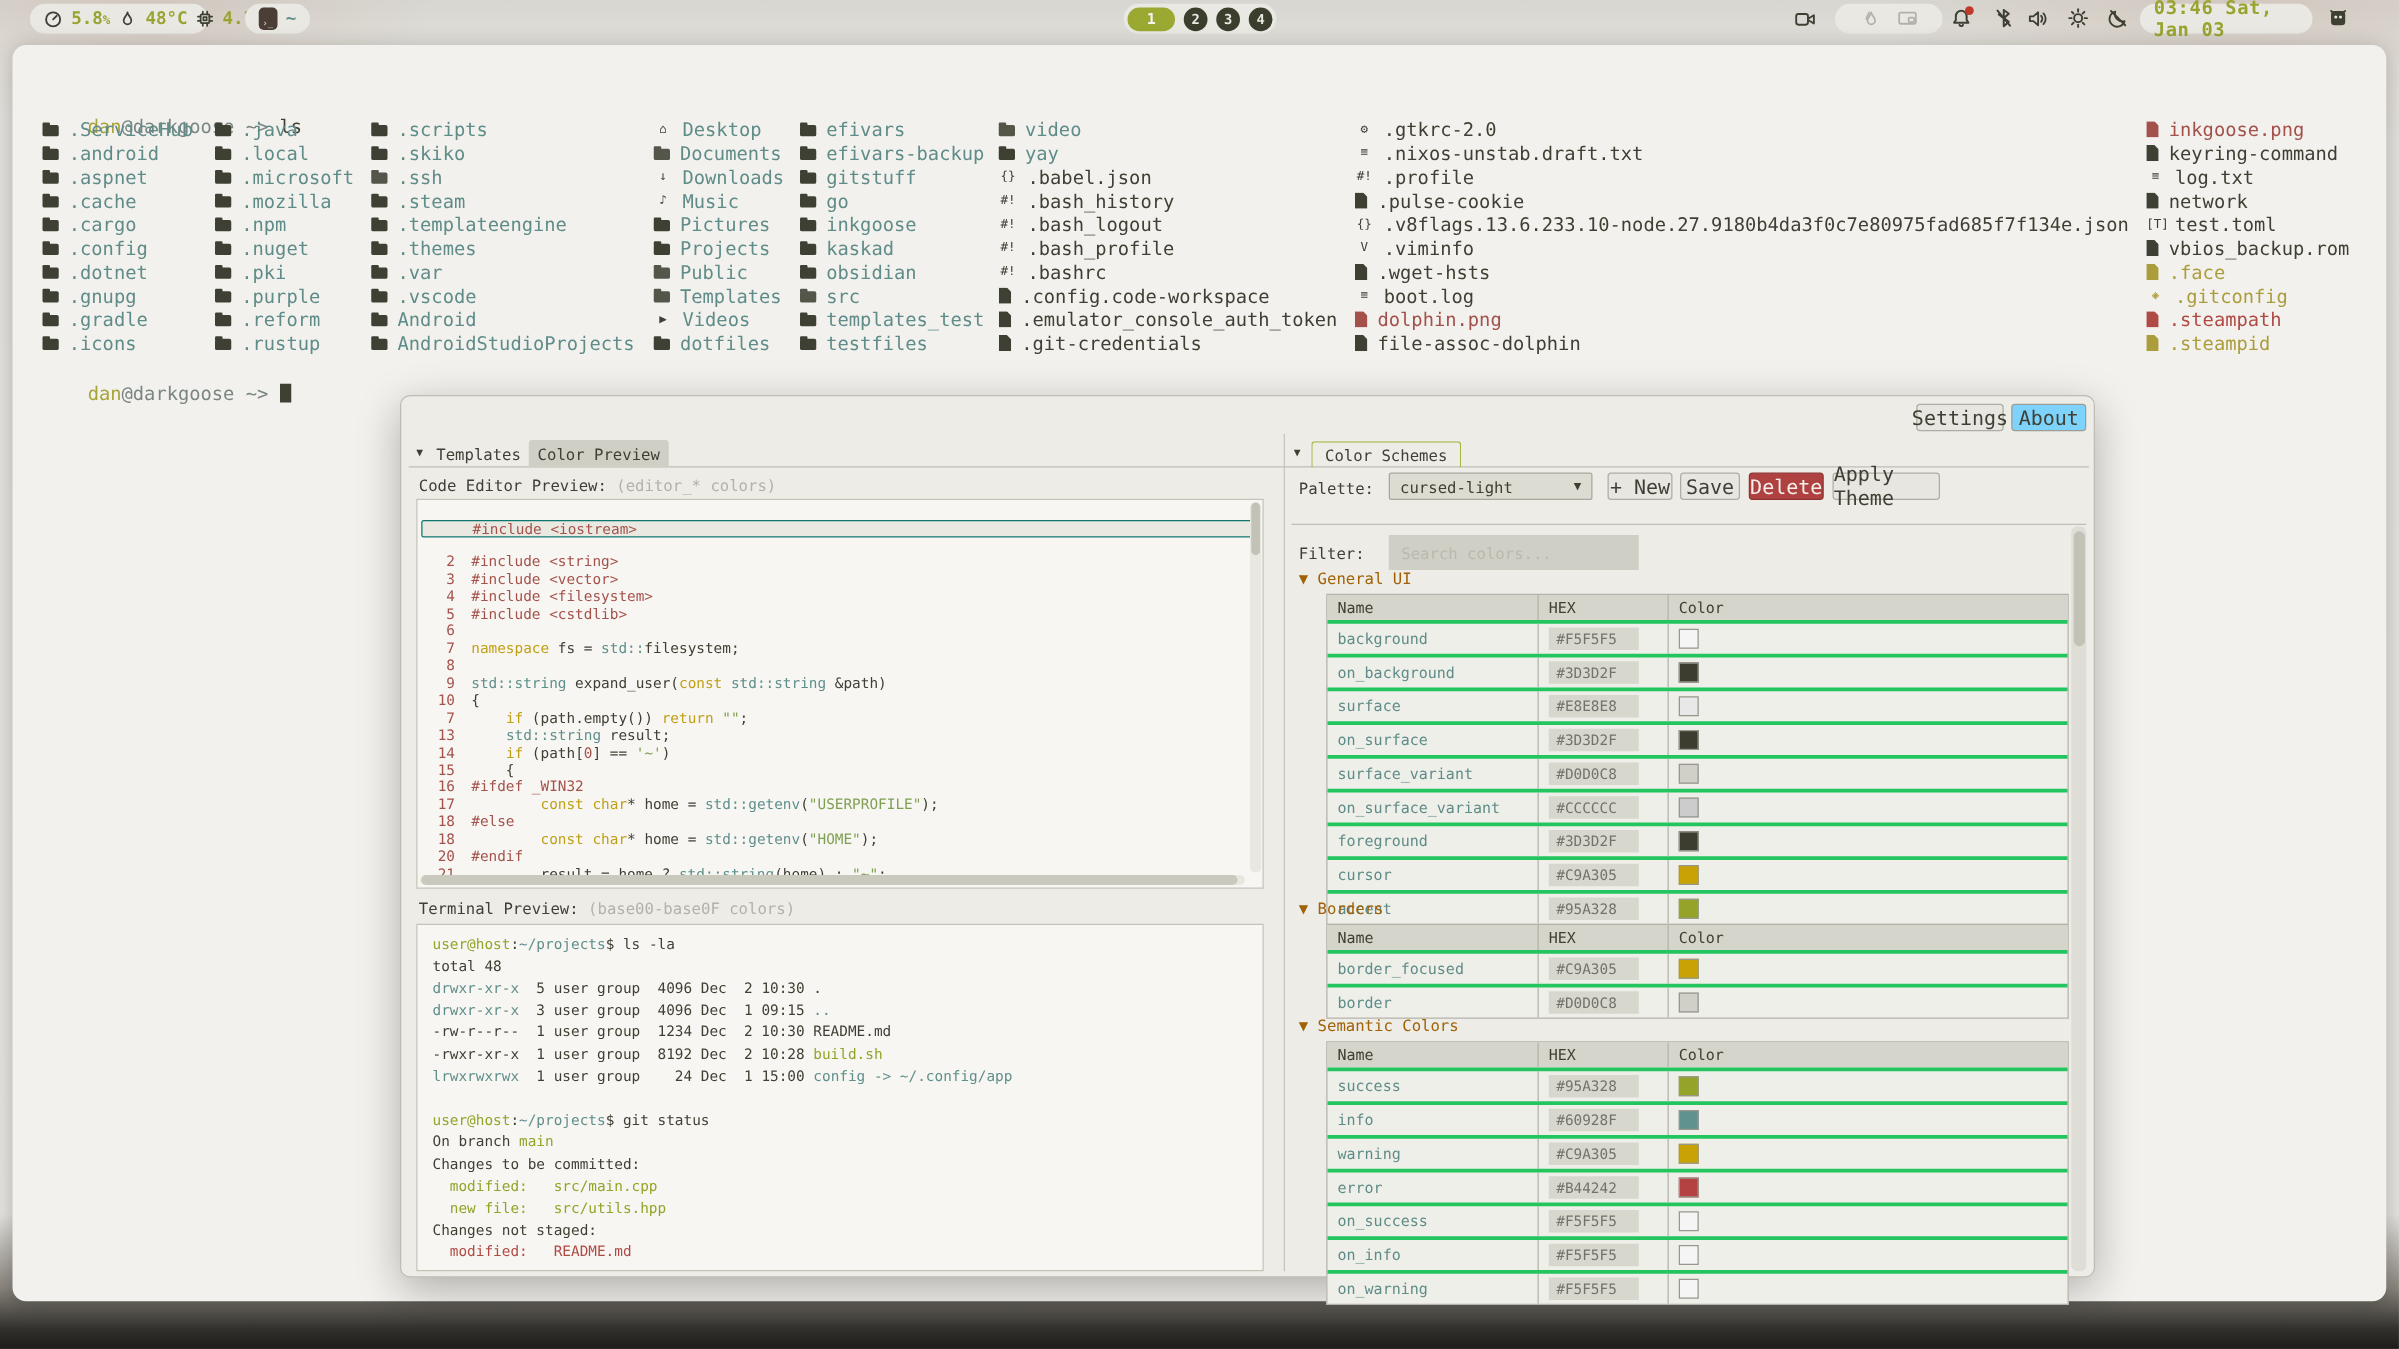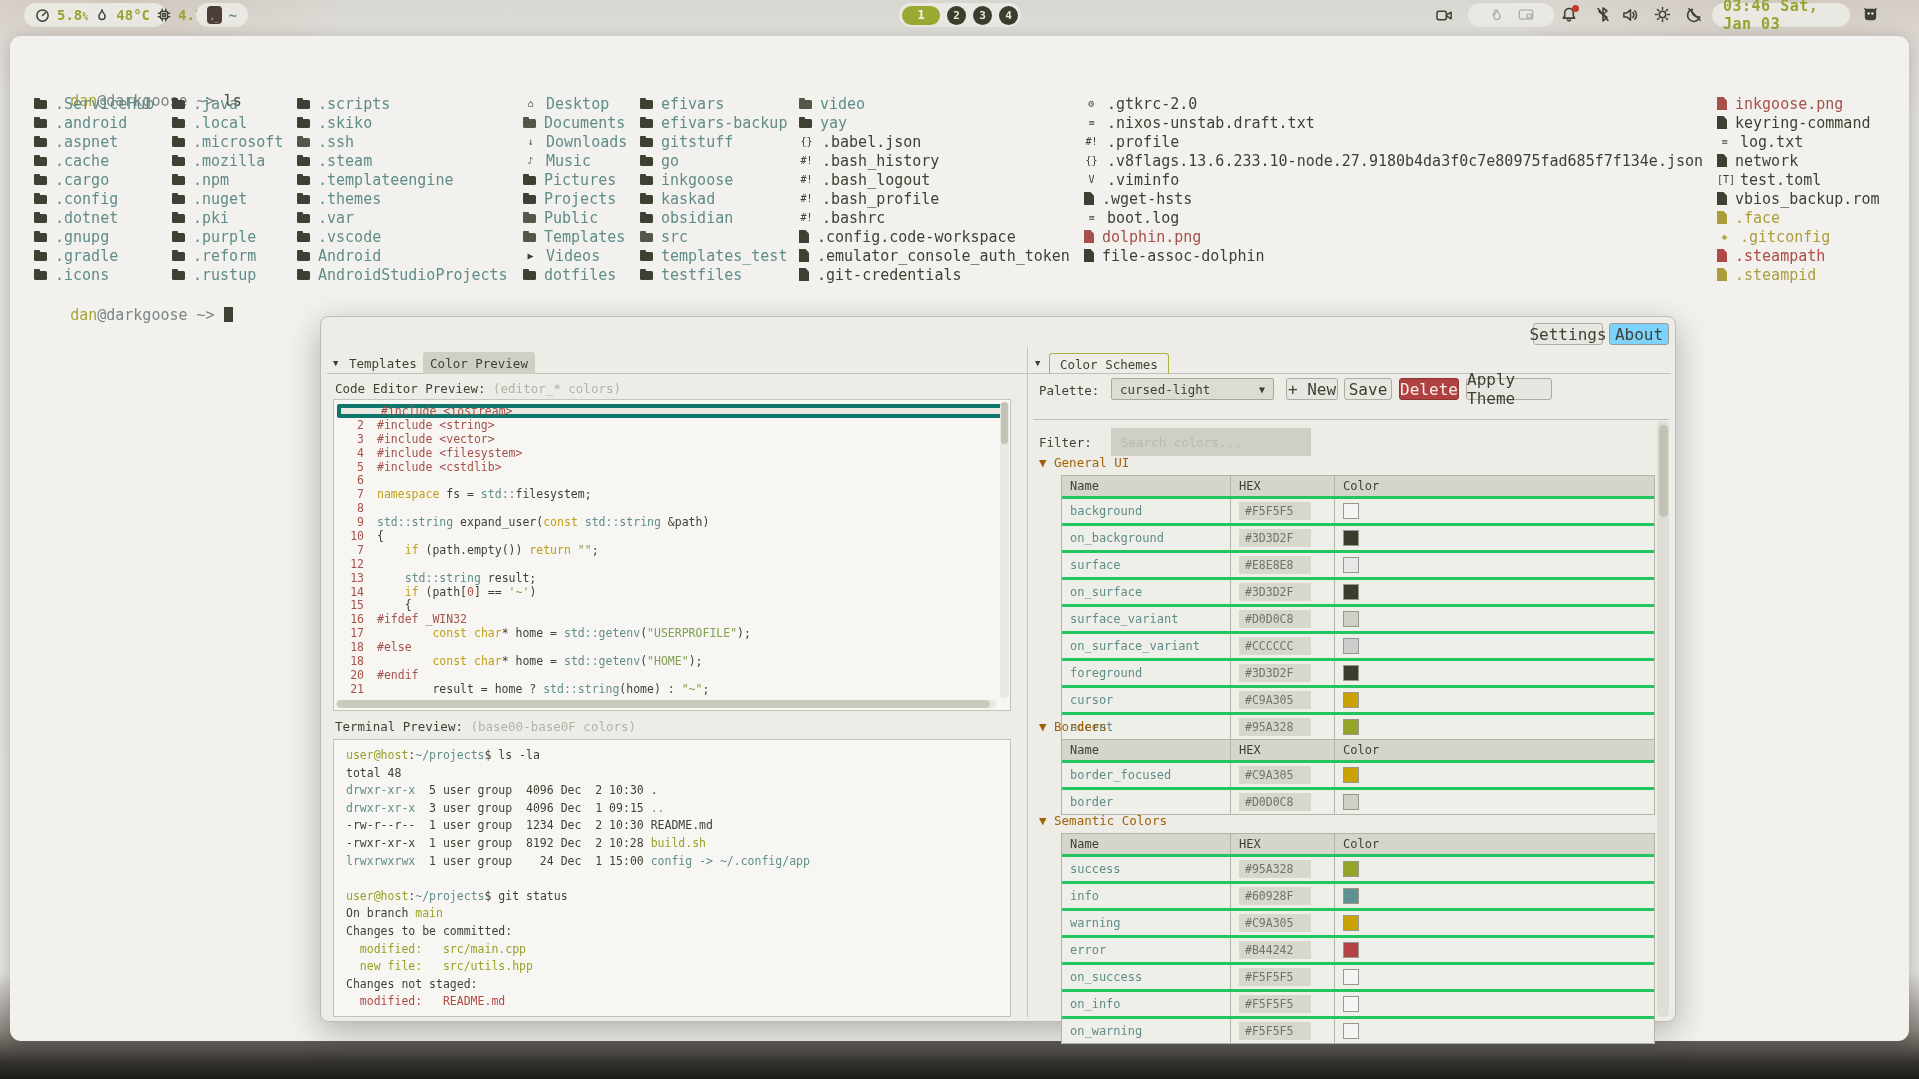--- a/index.html
+++ b/index.html
@@ -68,21 +68,21 @@
     display:flex;align-items:center;justify-content:center;font-size:12.5px;color:#3F4034;box-sizing:border-box;padding:0 10px}
   .hline{position:absolute;height:1px;background:#BFBFB5}
   .vline{position:absolute;width:1px;background:#C5C5BB}
   .sec-label{position:absolute;font-size:12.5px;color:#3F4034;white-space:pre}
   .hint{color:#B2B2A8}
   .box{position:absolute;background:#F7F6F2;border:1px solid #C3C3B9;box-sizing:border-box;overflow:hidden}
   
   .code{padding:4px 0 0 0}
   .code-line{display:flex;align-items:center;height:13.9px;font-size:11.5px;white-space:pre;box-sizing:border-box}
   .ln{width:30px;text-align:right;margin-right:13px;color:#A5524C;flex:none}
-  .hl{border:4px solid #0f766e;background:#E9E9E1;border-radius:2px;margin:0 3px}
+  .hl{border:1px solid #0f766e;background:#E9E9E1;border-radius:2px;margin:12px 3px}
   .hl .ln{margin-right:10px}
   .sd{color:#3F4034}.sk{color:#C0A017}.sp{color:#A5524C}.st{color:#5F8F8C}.ss{color:#7FA052}.sg{color:#95A328}.sr{color:#B04A44}
   .vscroll{position:absolute;top:2px;right:1px;width:9px;bottom:12px;background:#E8E8E0;border-radius:4px}
   .vthumb{position:absolute;top:0;left:1px;width:7px;border-radius:4px;background:#C2C2B6}
   .hscroll{position:absolute;left:2px;right:14px;bottom:2px;height:8px;background:#E8E8E0;border-radius:4px}
   .hthumb{position:absolute;top:0;left:1px;height:8px;width:99%;border-radius:4px;background:#C9C9BD}
   
   .tprev{padding:8px 0 0 12px}
   .tline{height:17.6px;font-size:11.5px;white-space:pre}
   
@@ -311,20 +311,21 @@
         <div class="entry e-file"><span class="ic ic-t">#!</span><span>.bash_profile</span></div>
         <div class="entry e-file"><span class="ic ic-t">#!</span><span>.bashrc</span></div>
         <div class="entry e-file"><span class="ic ic-d"></span><span>.config.code-workspace</span></div>
         <div class="entry e-file"><span class="ic ic-d"></span><span>.emulator_console_auth_token</span></div>
         <div class="entry e-file"><span class="ic ic-d"></span><span>.git-credentials</span></div>
       </div>
       <div class="ls-col" style="left: 1074px;">
         <div class="entry e-file"><span class="ic ic-t">⚙</span><span>.gtkrc-2.0</span></div>
         <div class="entry e-file"><span class="ic ic-t">≡</span><span>.nixos-unstab.draft.txt</span></div>
         <div class="entry e-file"><span class="ic ic-t">#!</span><span>.profile</span></div>
+        <div class="entry e-file"><span class="ic ic-d"></span><span>.pulse-cookie</span></div>
         <div class="entry e-file"><span class="ic ic-t">{}</span><span>.v8flags.13.6.233.10-node.27.9180b4da3f0c7e80975fad685f7f134e.json</span></div>
         <div class="entry e-file"><span class="ic ic-t">V</span><span>.viminfo</span></div>
         <div class="entry e-file"><span class="ic ic-d"></span><span>.wget-hsts</span></div>
         <div class="entry e-file"><span class="ic ic-t">≡</span><span>boot.log</span></div>
         <div class="entry e-img"><span class="ic ic-d"></span><span>dolphin.png</span></div>
         <div class="entry e-file"><span class="ic ic-d"></span><span>file-assoc-dolphin</span></div>
       </div>
       <div class="ls-col" style="left: 1707px;">
         <div class="entry e-img"><span class="ic ic-d"></span><span>inkgoose.png</span></div>
         <div class="entry e-file"><span class="ic ic-d"></span><span>keyring-command</span></div>
@@ -361,21 +362,20 @@
           <div class="code-line"><span class="ln">2</span><span class="sp">#include &lt;string&gt;</span></div>
           <div class="code-line"><span class="ln">3</span><span class="sp">#include &lt;vector&gt;</span></div>
           <div class="code-line"><span class="ln">4</span><span class="sp">#include &lt;filesystem&gt;</span></div>
           <div class="code-line"><span class="ln">5</span><span class="sp">#include &lt;cstdlib&gt;</span></div>
           <div class="code-line"><span class="ln">6</span></div>
           <div class="code-line"><span class="ln">7</span><span class="sk">namespace</span><span class="sd"> fs = </span><span class="st">std::</span><span class="sd">filesystem;</span></div>
           <div class="code-line"><span class="ln">8</span></div>
           <div class="code-line"><span class="ln">9</span><span class="st">std::string</span><span class="sd"> expand_user(</span><span class="sk">const</span><span class="sd"> </span><span class="st">std::string</span><span class="sd"> &amp;path)</span></div>
           <div class="code-line"><span class="ln">10</span><span class="sd">{</span></div>
           <div class="code-line"><span class="ln">7</span><span class="sd">    </span><span class="sk">if</span><span class="sd"> (path.empty()) </span><span class="sk">return</span><span class="sd"> </span><span class="ss">""</span><span class="sd">;</span></div>
-          <div class="code-line"><span class="ln">12</span></div>
           <div class="code-line"><span class="ln">13</span><span class="sd">    </span><span class="st">std::string</span><span class="sd"> result;</span></div>
           <div class="code-line"><span class="ln">14</span><span class="sd">    </span><span class="sk">if</span><span class="sd"> (path[</span><span class="sp">0</span><span class="sd">] == </span><span class="ss">'~'</span><span class="sd">)</span></div>
           <div class="code-line"><span class="ln">15</span><span class="sd">    {</span></div>
           <div class="code-line"><span class="ln">16</span><span class="sp">#ifdef _WIN32</span></div>
           <div class="code-line"><span class="ln">17</span><span class="sd">        </span><span class="sk">const</span><span class="sd"> </span><span class="sk">char</span><span class="sd">* home = </span><span class="st">std::getenv</span><span class="sd">(</span><span class="ss">"USERPROFILE"</span><span class="sd">);</span></div>
           <div class="code-line"><span class="ln">18</span><span class="sp">#else</span></div>
           <div class="code-line"><span class="ln">18</span><span class="sd">        </span><span class="sk">const</span><span class="sd"> </span><span class="sk">char</span><span class="sd">* home = </span><span class="st">std::getenv</span><span class="sd">(</span><span class="ss">"HOME"</span><span class="sd">);</span></div>
           <div class="code-line"><span class="ln">20</span><span class="sp">#endif</span></div>
           <div class="code-line"><span class="ln">21</span><span class="sd">        result = home ? </span><span class="st">std::string</span><span class="sd">(home) : </span><span class="ss">"~"</span><span class="sd">;</span></div>
         </div>

